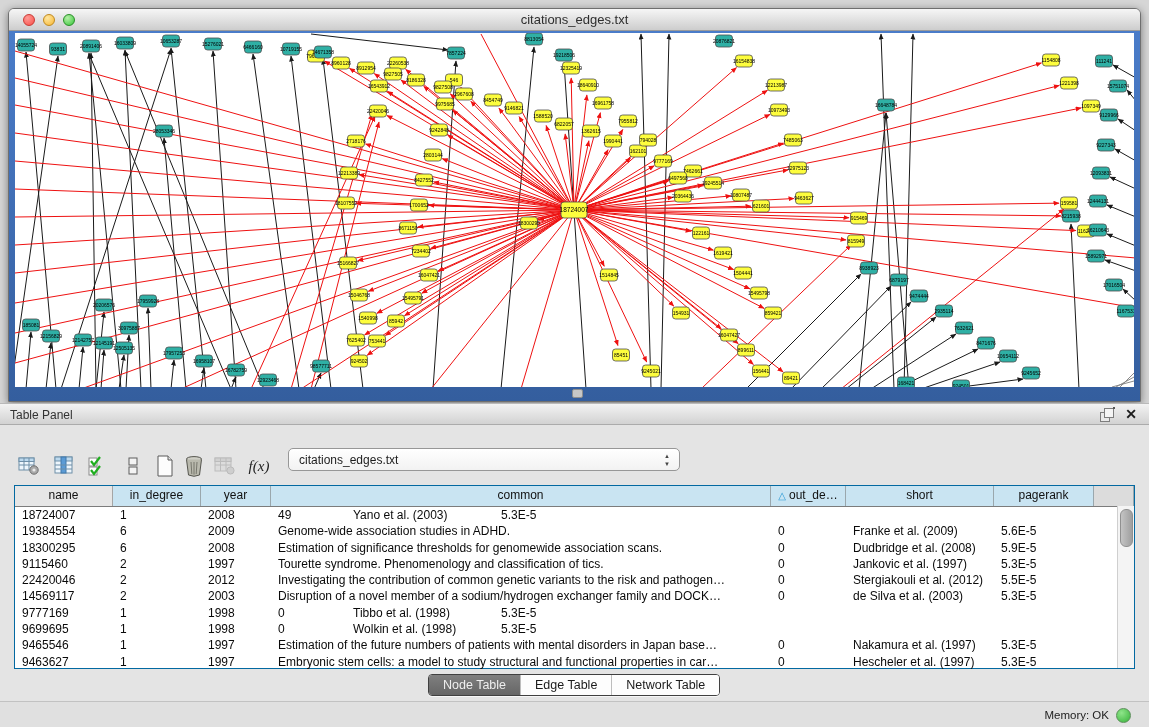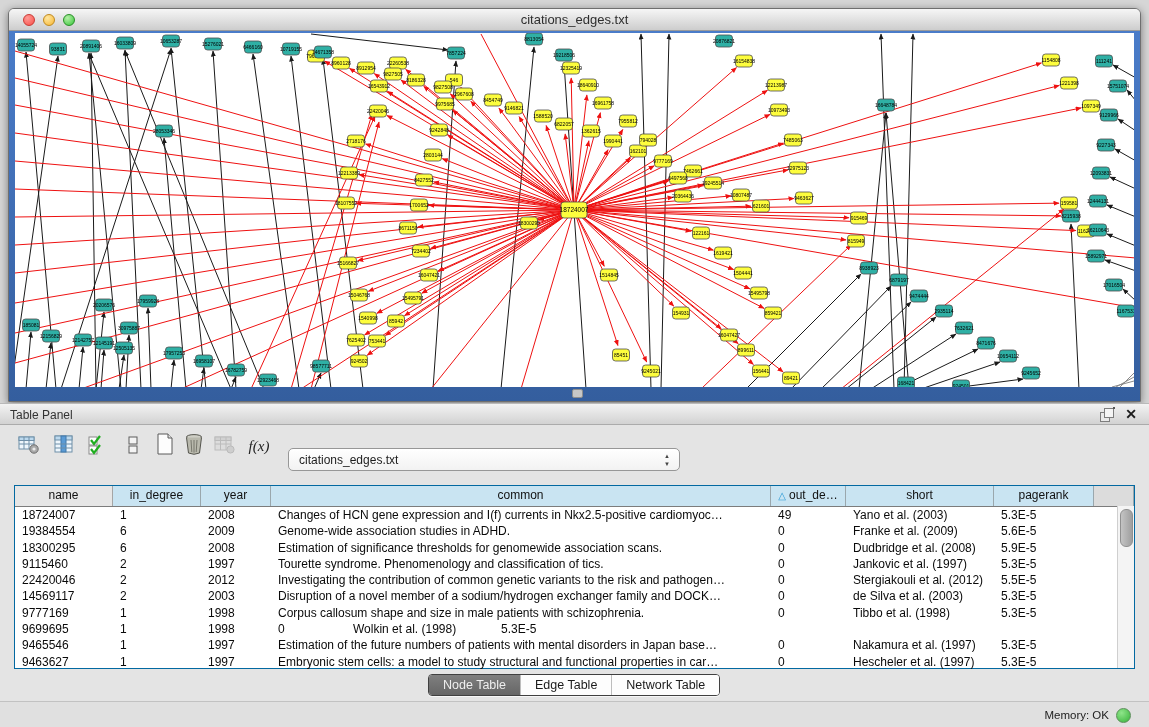--- a/index.html
+++ b/index.html
@@ -22,21 +22,21 @@
   #table-panel-title{position:absolute;left:10px;top:4px;font-size:12px;color:#333;}
   #float-icon{position:absolute;right:36px;top:4px;width:13px;height:13px;}
   #float-icon .sq1{position:absolute;left:0;top:4px;width:8px;height:8px;border:1px solid #7d7d7d;background:#e9e9e9;}
   #float-icon .sq2{position:absolute;left:4px;top:0;width:8px;height:8px;border:1px solid #7d7d7d;background:#f5f5f5;}
   #float-icon .dot{position:absolute;right:-2px;top:-1px;width:2px;height:2px;background:#555;}
   #close-icon{position:absolute;right:12px;top:2px;font-size:14px;font-weight:bold;color:#1c1c1c;line-height:16px;}
 
   #panel-body{position:absolute;left:0;top:425px;width:1149px;height:302px;background:#e4e4e4;}
 
   
-  .tb-icon{position:absolute;top:4px;width:26px;height:26px;display:flex;align-items:flex-end;justify-content:center;}
+  .tb-icon{position:absolute;top:28px;width:26px;height:26px;display:flex;align-items:center;justify-content:center;}
   #fx-icon{font-family:"Liberation Serif",serif;font-style:italic;font-size:15px;color:#222;}
   #table-combo{position:absolute;left:288px;top:23px;width:392px;height:23px;background:linear-gradient(#ffffff,#f2f2f2);border:1px solid #979797;border-radius:5px;box-sizing:border-box;}
   #table-combo .val{position:absolute;left:10px;top:4px;font-size:12px;color:#1d1d1d;}
   #table-combo .stepper{position:absolute;right:9px;top:3px;font-size:6px;color:#444;line-height:8px;text-align:center;}
 
   
   #data-table{position:absolute;left:14px;top:60px;width:1121px;height:184px;background:#fff;border:1px solid #0369a1;box-sizing:border-box;}
   #tbl-header{display:flex;height:20px;border-bottom:1px solid #7c7c7c;}
   .hcell{box-sizing:border-box;border-right:1px solid #9aa7ad;background:#c9e4f2;font-size:12px;color:#111;text-align:center;line-height:19px;overflow:hidden;white-space:nowrap;}
   .hcell.gray{background:#e6e6e6;border-right:1px solid #a5a5a5;}
@@ -837,21 +837,20 @@
         <div class="hcell" style="width: 75px;"><span class="sort-tri">△</span>out_de…</div>
         <div class="hcell" style="width: 148px;">short</div>
         <div class="hcell" style="width: 100px;">pagerank</div>
         <div class="hcell hfill"></div>
       </div>
     <div id="tbl-rows">
         <div class="trow">
           <div class="tcell" style="width: 98px;">18724007</div>
           <div class="tcell" style="width: 88px;">1</div>
           <div class="tcell" style="width: 70px;">2008</div>
-          <div class="tcell" style="width: 500px;">Changes of HCN gene expression and I(f) currents in Nkx2.5-positive cardiomyoc…</div>
           <div class="tcell" style="width: 75px;">49</div>
           <div class="tcell" style="width: 148px;">Yano et al. (2003)</div>
           <div class="tcell" style="width: 100px;">5.3E-5</div>
         </div>
         <div class="trow">
           <div class="tcell" style="width: 98px;">19384554</div>
           <div class="tcell" style="width: 88px;">6</div>
           <div class="tcell" style="width: 70px;">2009</div>
           <div class="tcell" style="width: 500px;">Genome-wide association studies in ADHD.</div>
           <div class="tcell" style="width: 75px;">0</div>
@@ -891,21 +890,20 @@
           <div class="tcell" style="width: 70px;">2003</div>
           <div class="tcell" style="width: 500px;">Disruption of a novel member of a sodium/hydrogen exchanger family and DOCK…</div>
           <div class="tcell" style="width: 75px;">0</div>
           <div class="tcell" style="width: 148px;">de Silva et al. (2003)</div>
           <div class="tcell" style="width: 100px;">5.3E-5</div>
         </div>
         <div class="trow">
           <div class="tcell" style="width: 98px;">9777169</div>
           <div class="tcell" style="width: 88px;">1</div>
           <div class="tcell" style="width: 70px;">1998</div>
-          <div class="tcell" style="width: 500px;">Corpus callosum shape and size in male patients with schizophrenia.</div>
           <div class="tcell" style="width: 75px;">0</div>
           <div class="tcell" style="width: 148px;">Tibbo et al. (1998)</div>
           <div class="tcell" style="width: 100px;">5.3E-5</div>
         </div>
         <div class="trow">
           <div class="tcell" style="width: 98px;">9699695</div>
           <div class="tcell" style="width: 88px;">1</div>
           <div class="tcell" style="width: 70px;">1998</div>
           <div class="tcell" style="width: 75px;">0</div>
           <div class="tcell" style="width: 148px;">Wolkin et al. (1998)</div>

